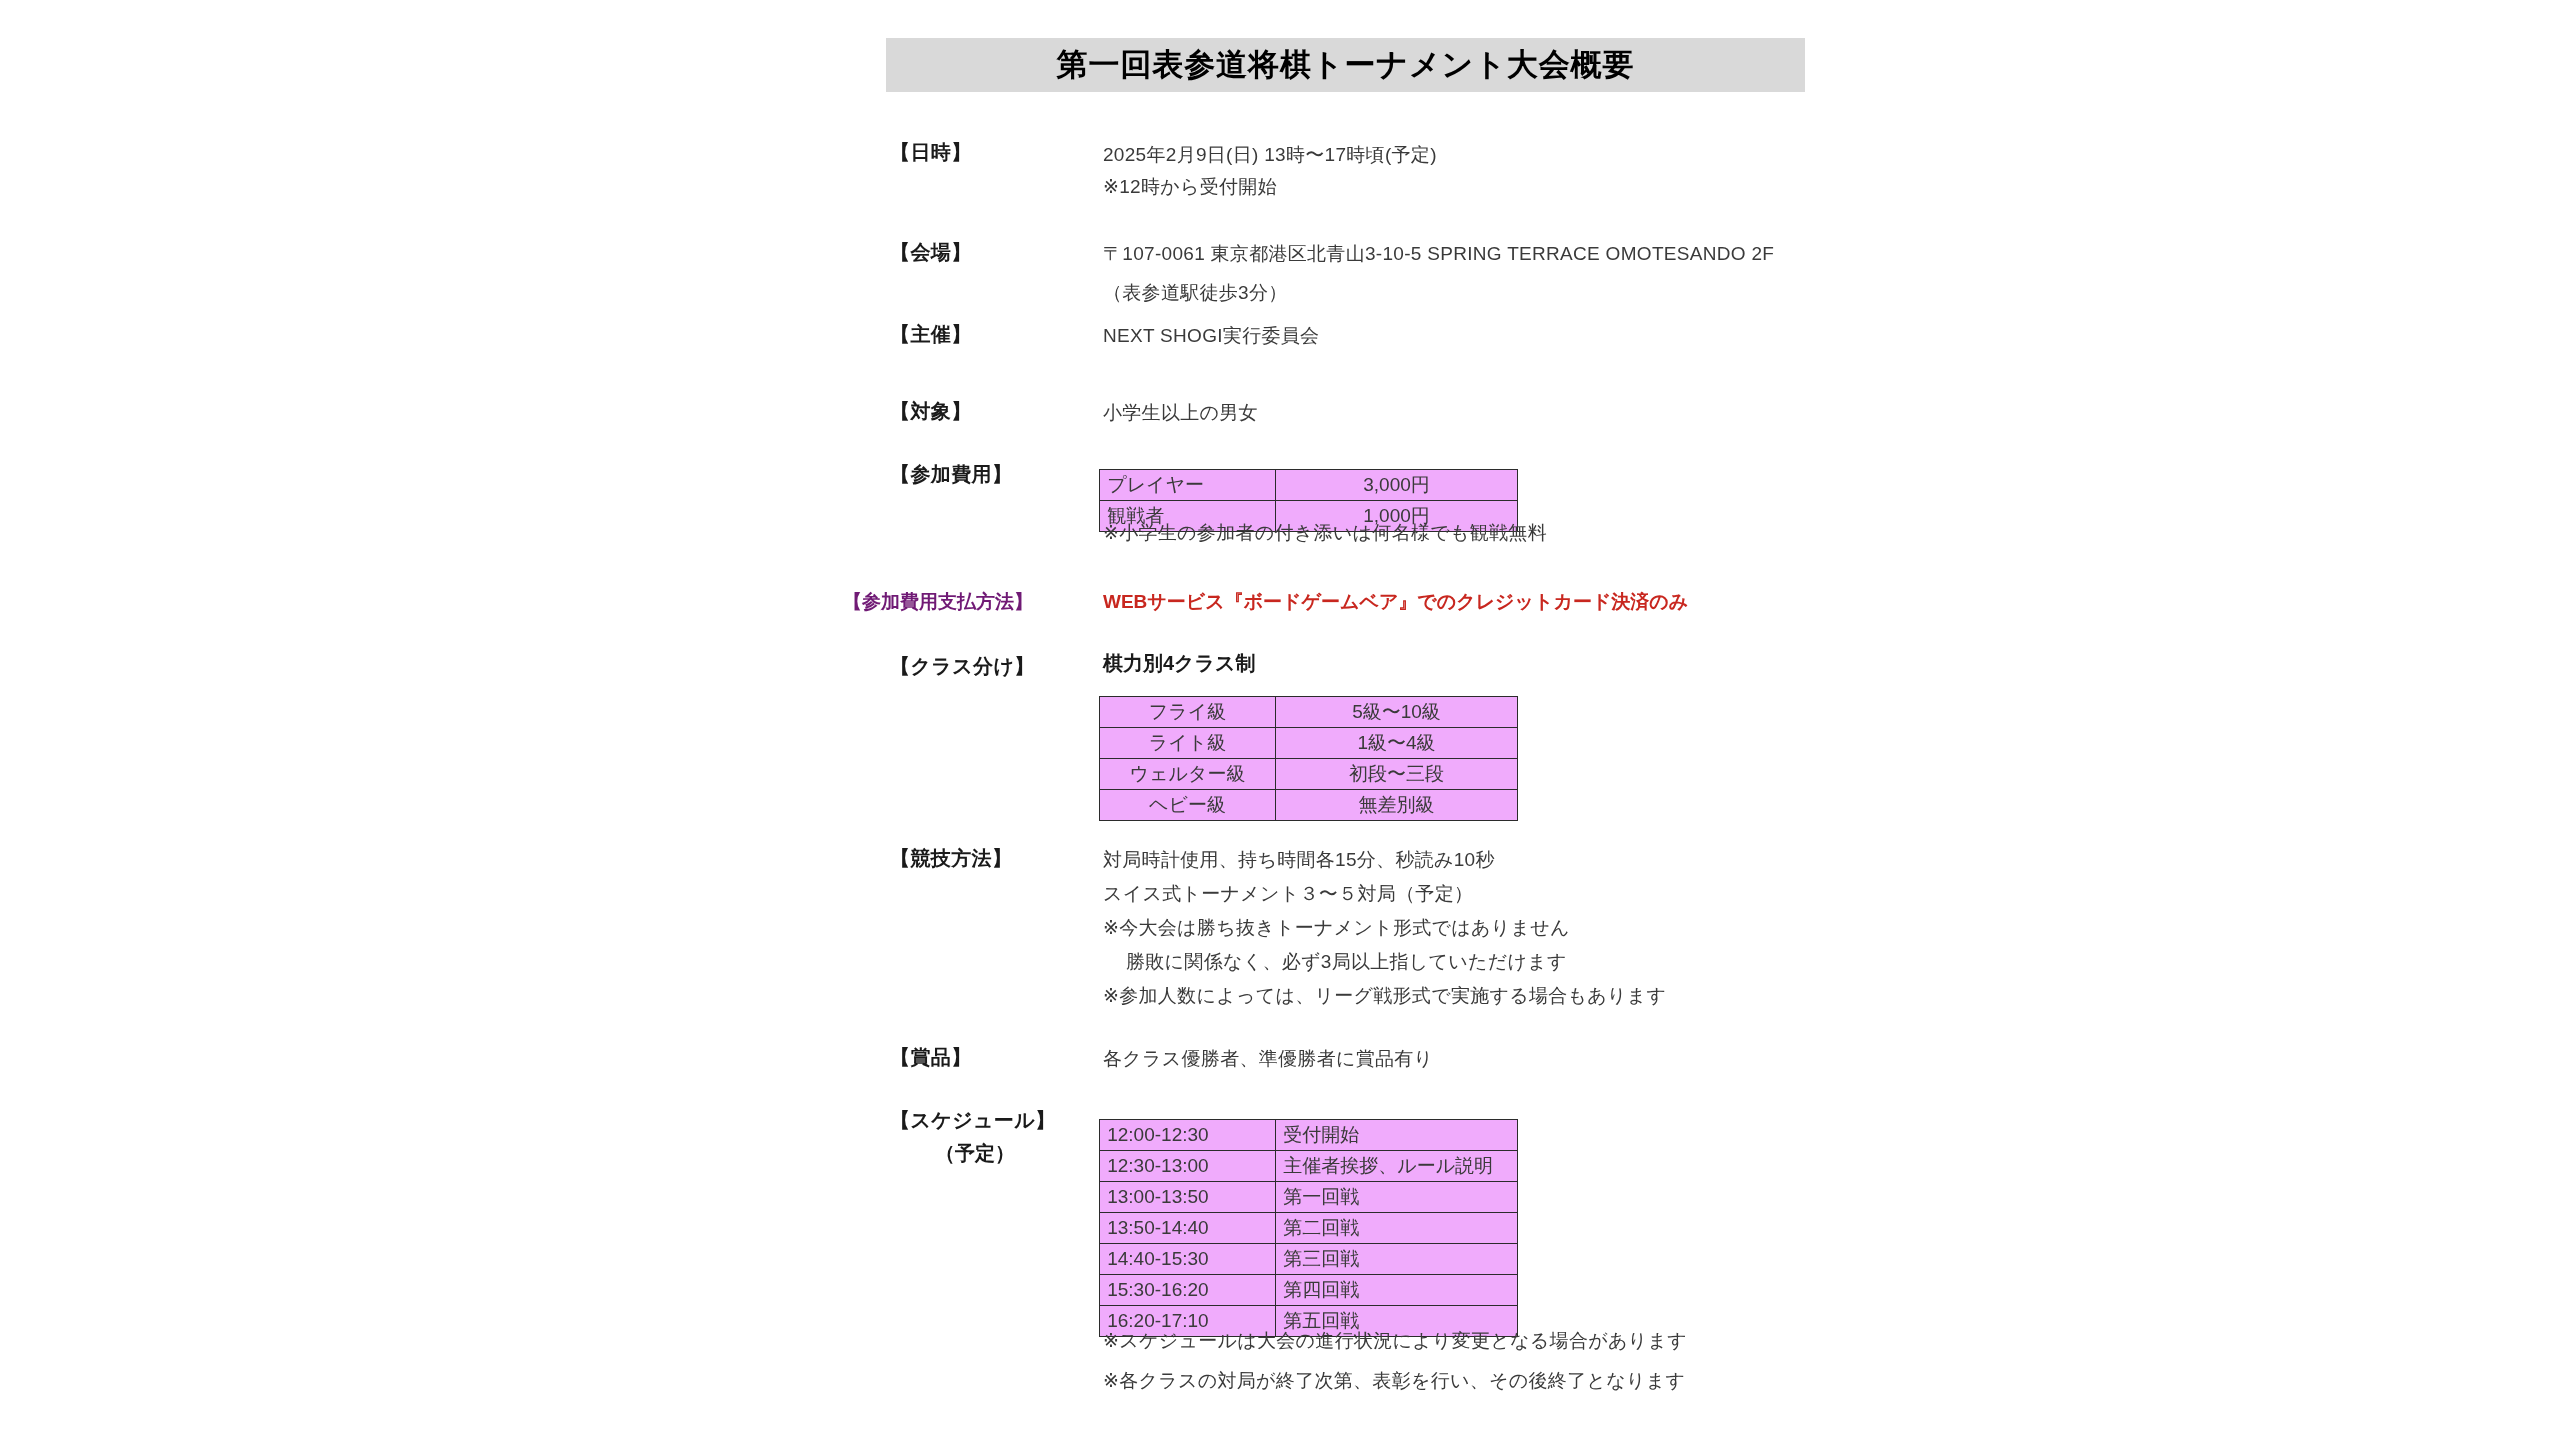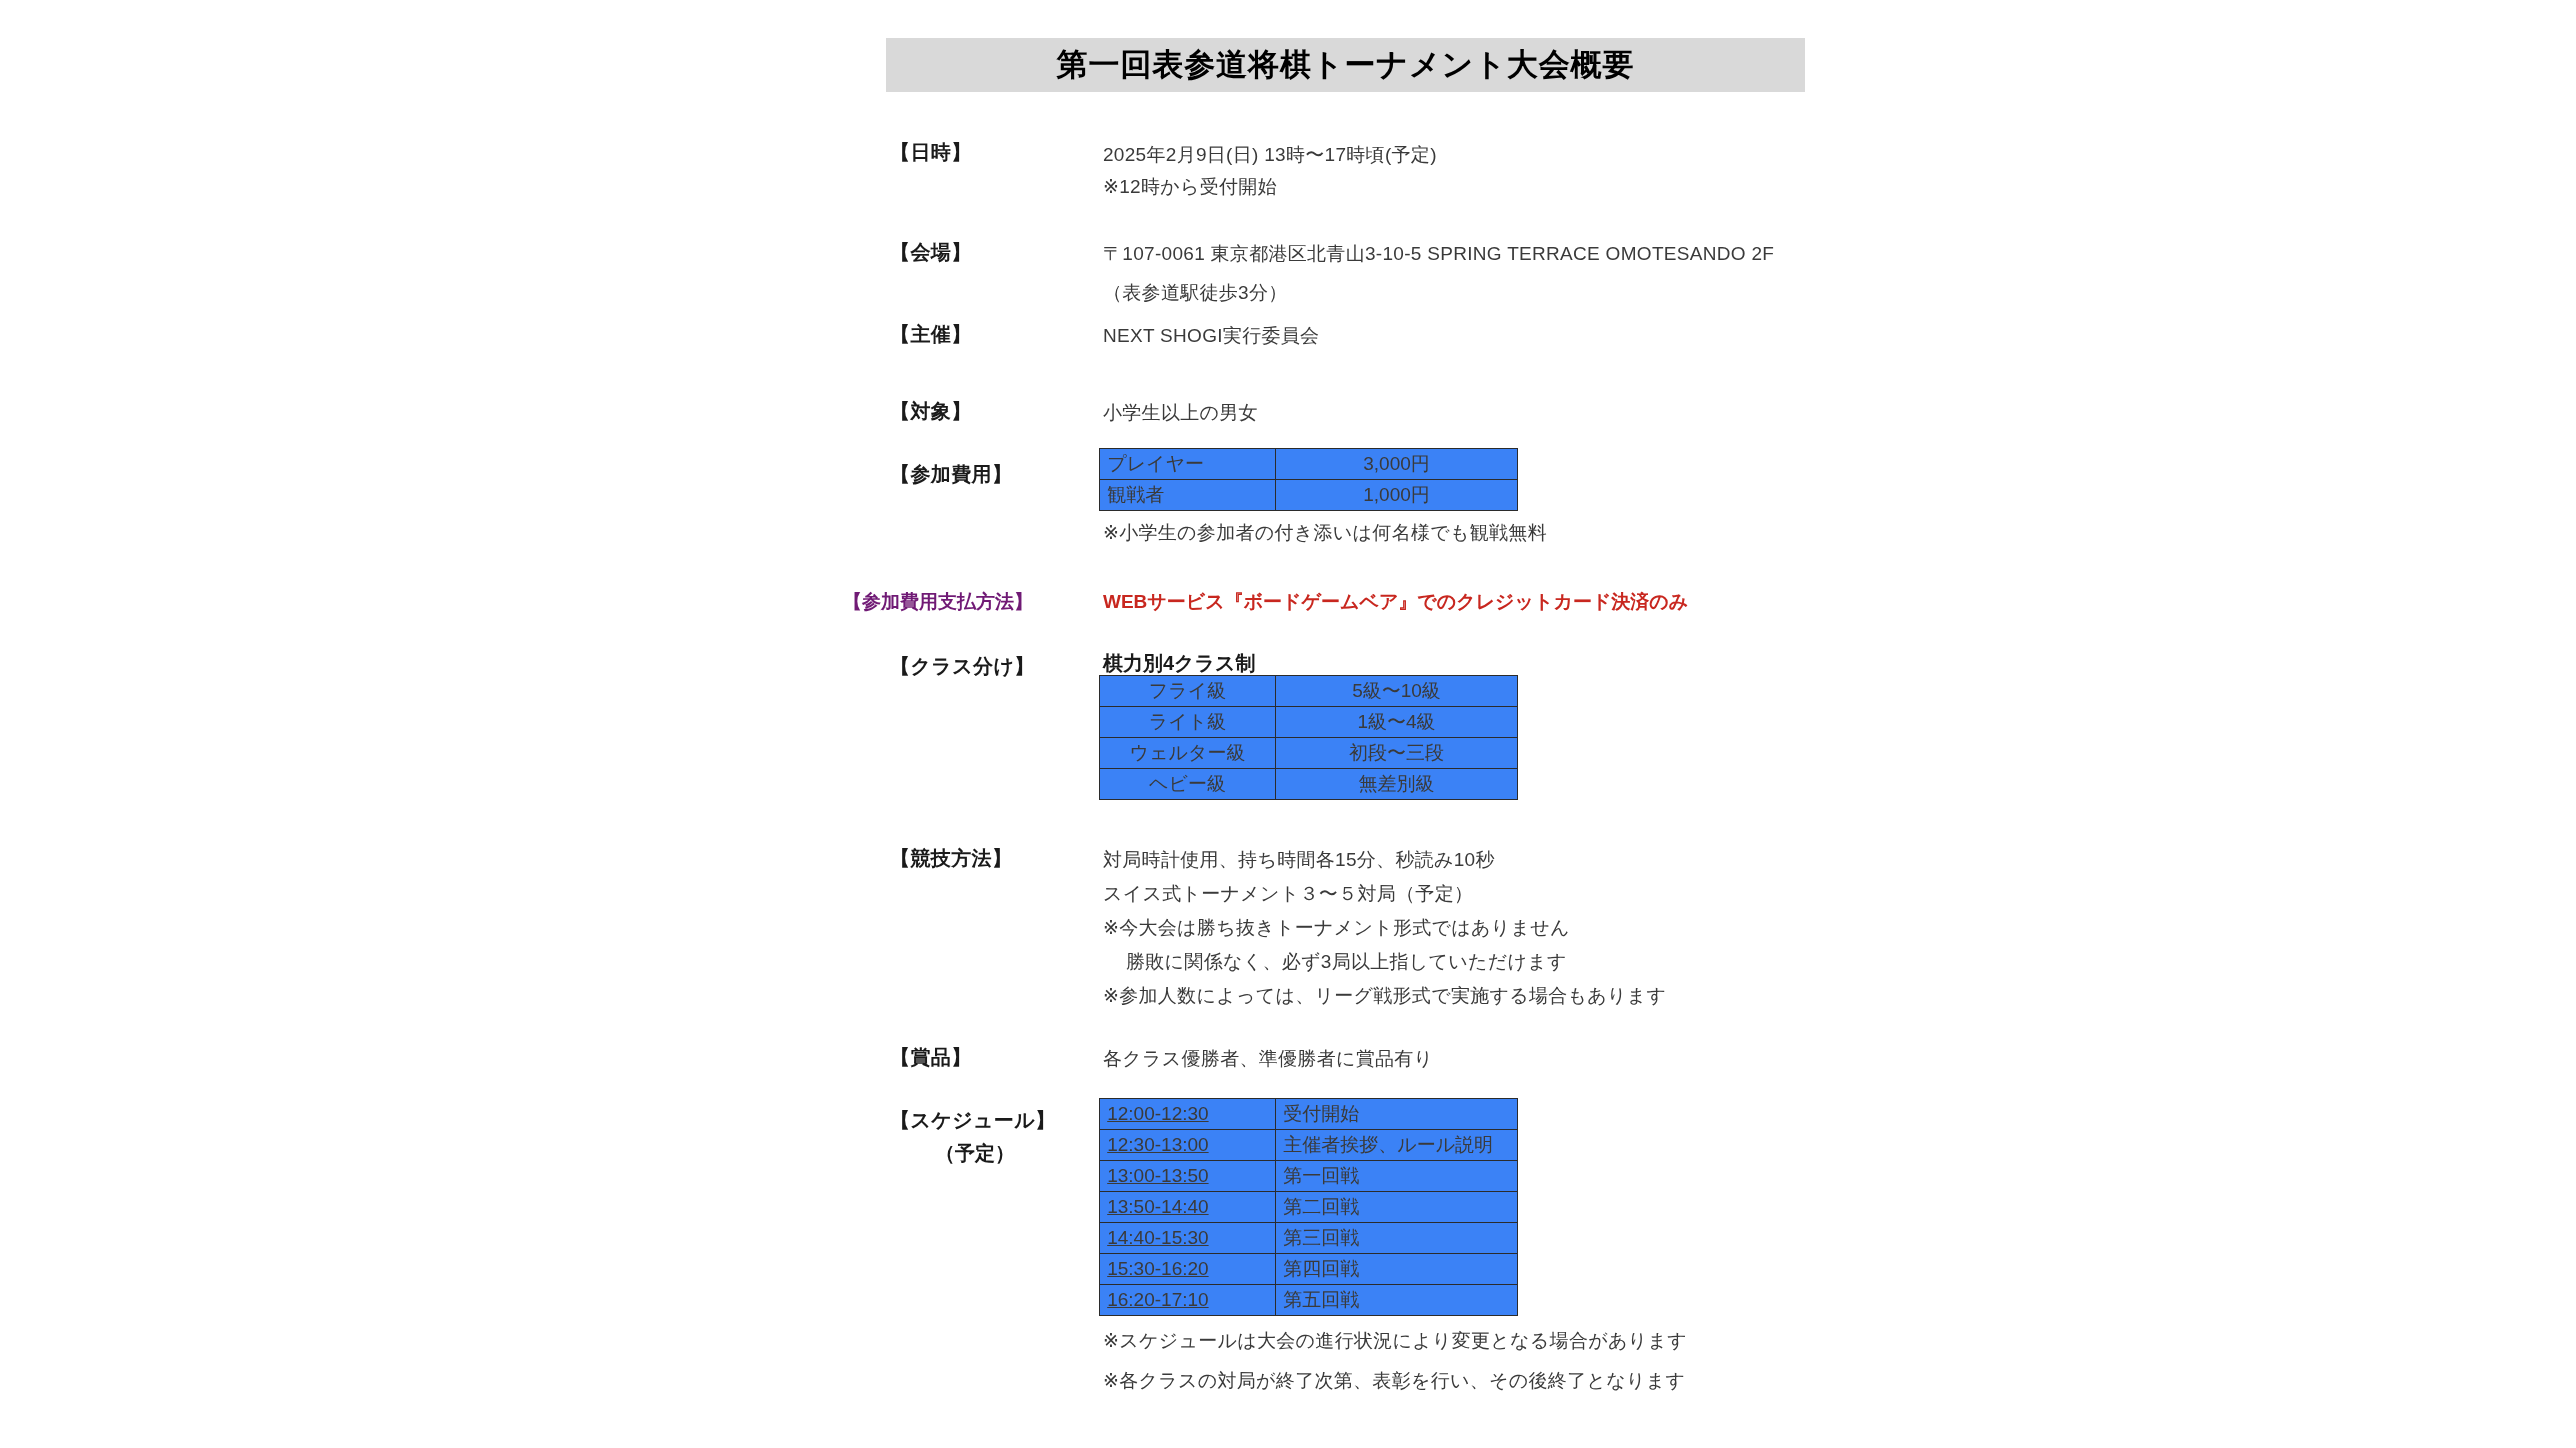--- a/index.html
+++ b/index.html
@@ -84,39 +84,40 @@
     font-weight: 700;
     color: #c8271f;
     white-space: nowrap;
   }
 
   
   table.doc-table {
     position: absolute;
     border-collapse: collapse;
     table-layout: fixed;
-    background: #3b82f6;
+    background: #f0abfc;
+    margin-top: 21px;
   }
   table.doc-table td {
     border: 1.8px solid #2b2b2b;
     height: 31px;
     font-size: 19px;
     color: #3a3a3a;
     padding: 0 7.2px;
     line-height: 1.1;
   }
   td.cell-left   { text-align: left; }
   td.cell-center { text-align: center; }
 
   #fee-table   { left: 1099px; top: 448px;  width: 419px; }
   #fee-table td:first-child  { width: 176px; }
   #class-table { left: 1099px; top: 675px;  width: 419px; }
   #class-table td:first-child { width: 176px; text-align: center; }
   #schedule-table { left: 1099px; top: 1098px; width: 419px; }
-  #schedule-table td:first-child { width: 176px; text-decoration: underline; }
+  #schedule-table td:first-child { width: 176px; }
   #schedule-table td { text-align: left; }
 </style>
 </head>
 <body>
 
 <div class="page">
 
   <div class="title-bar">
     <div class="title-text">第一回表参道将棋トーナメント大会概要</div>
   </div>

